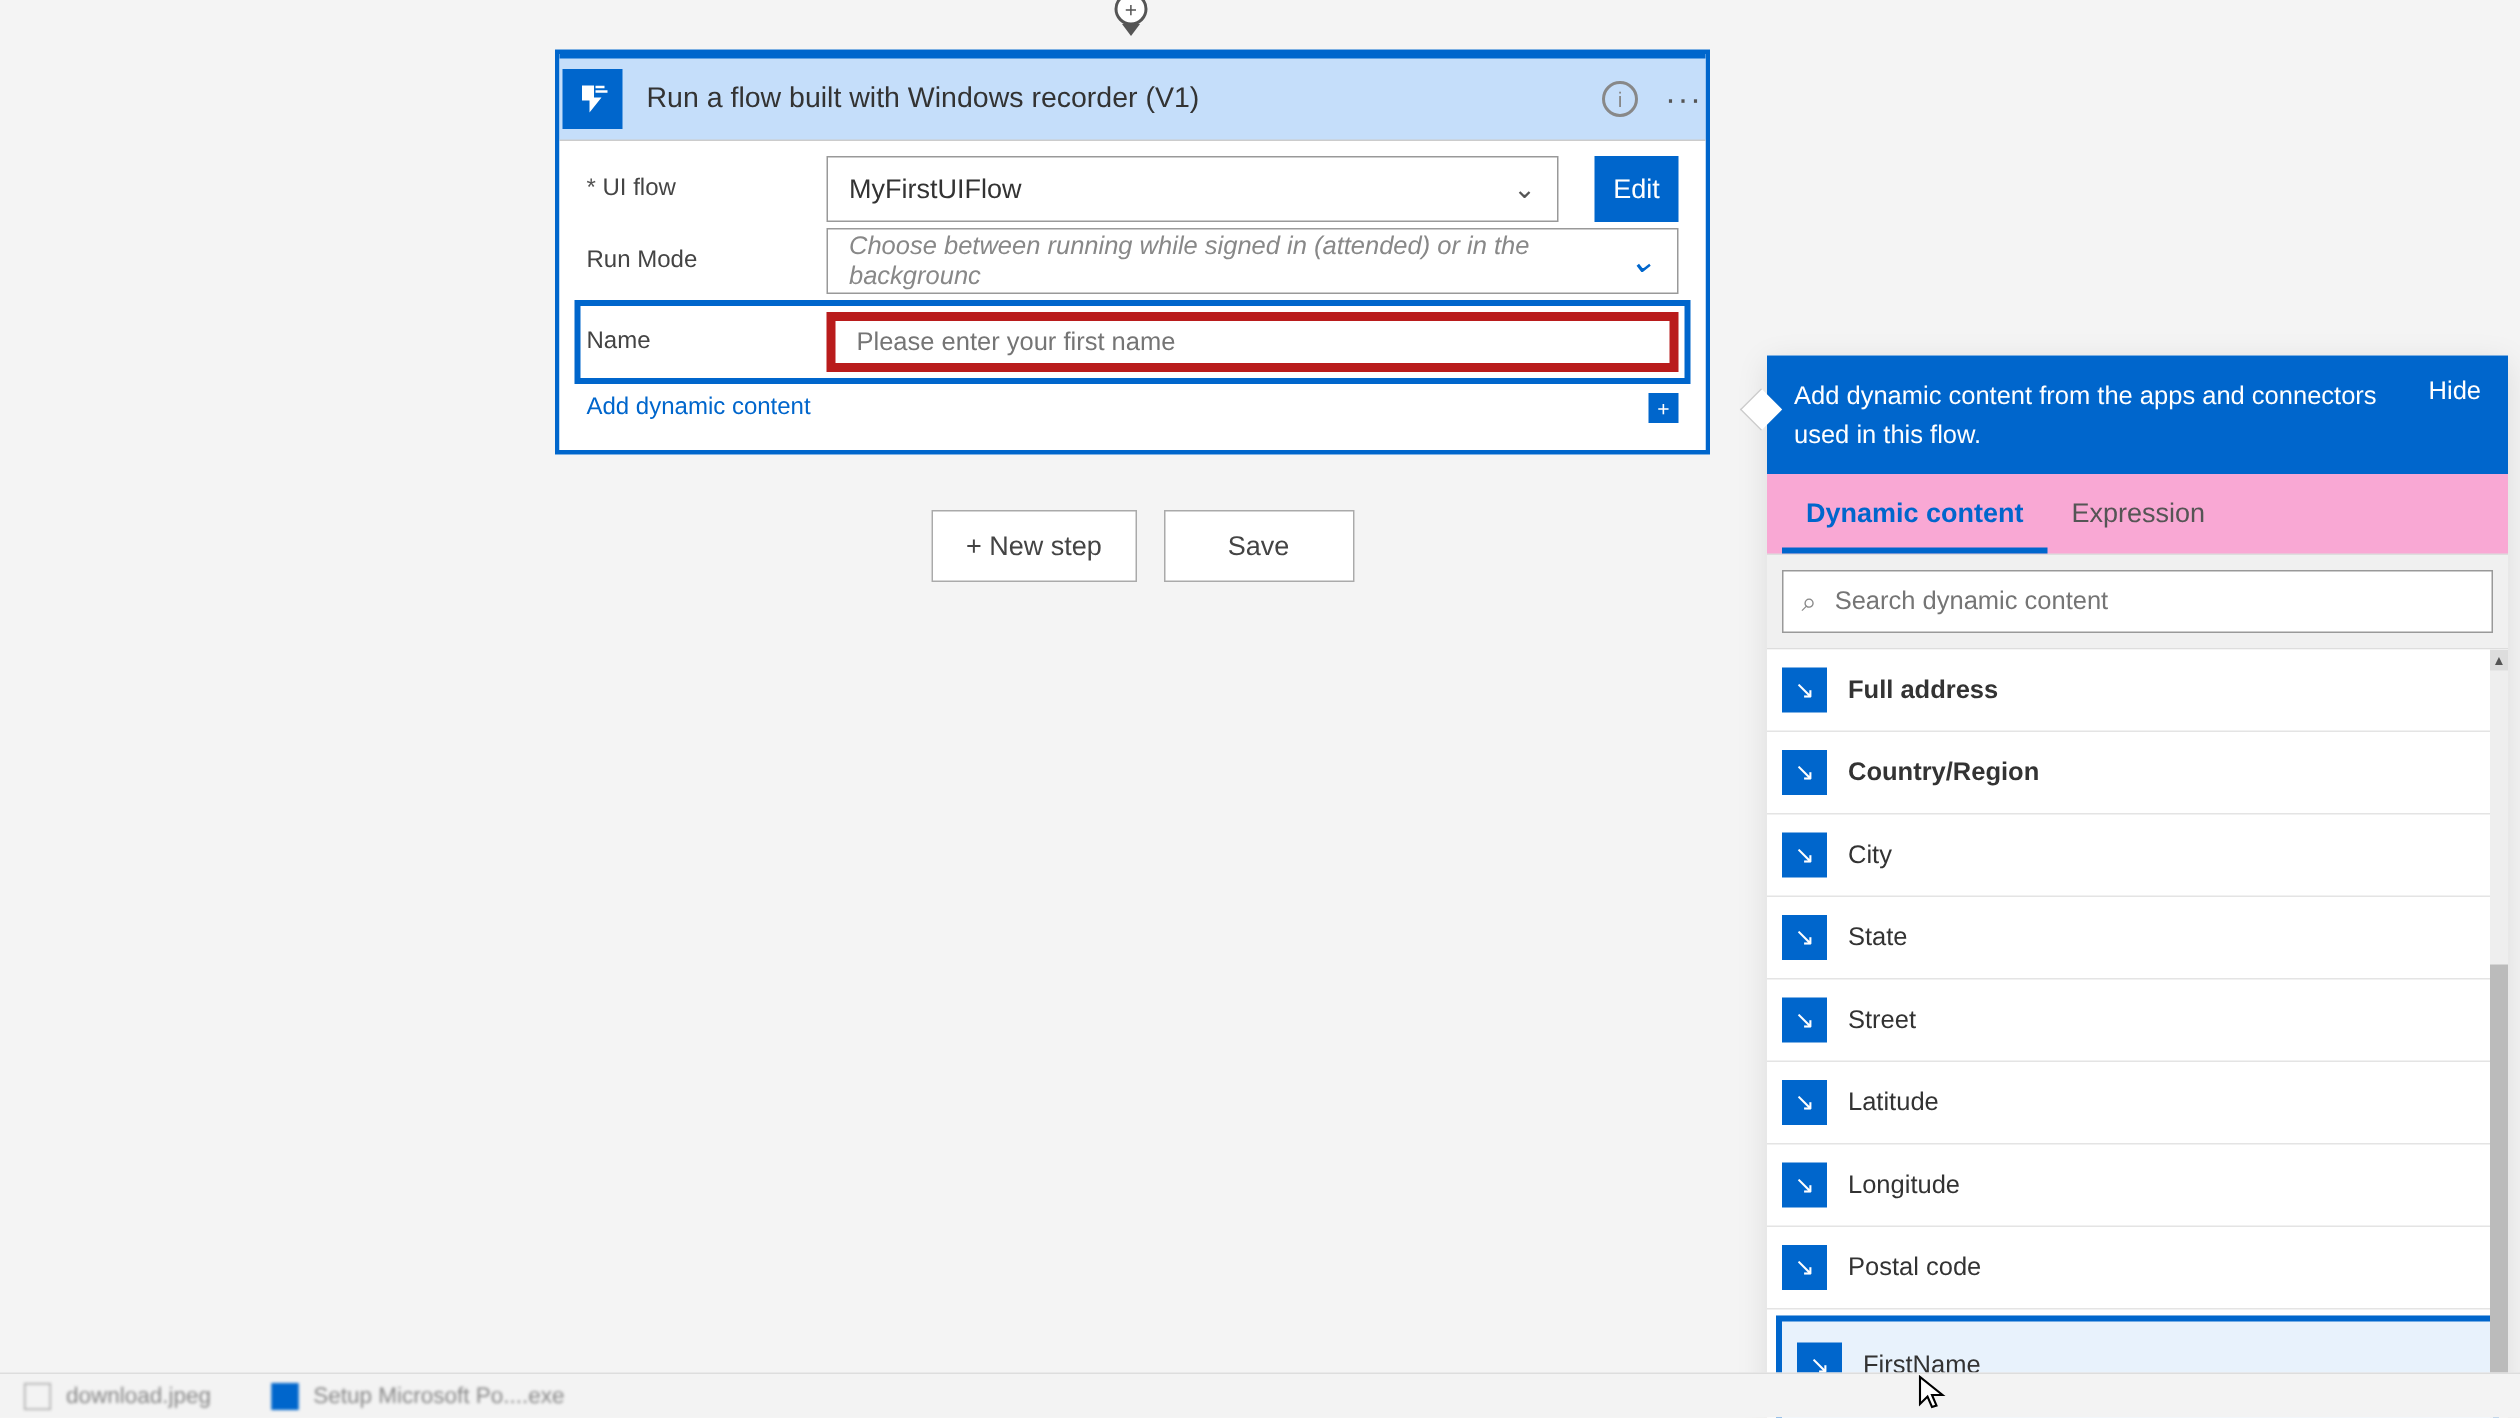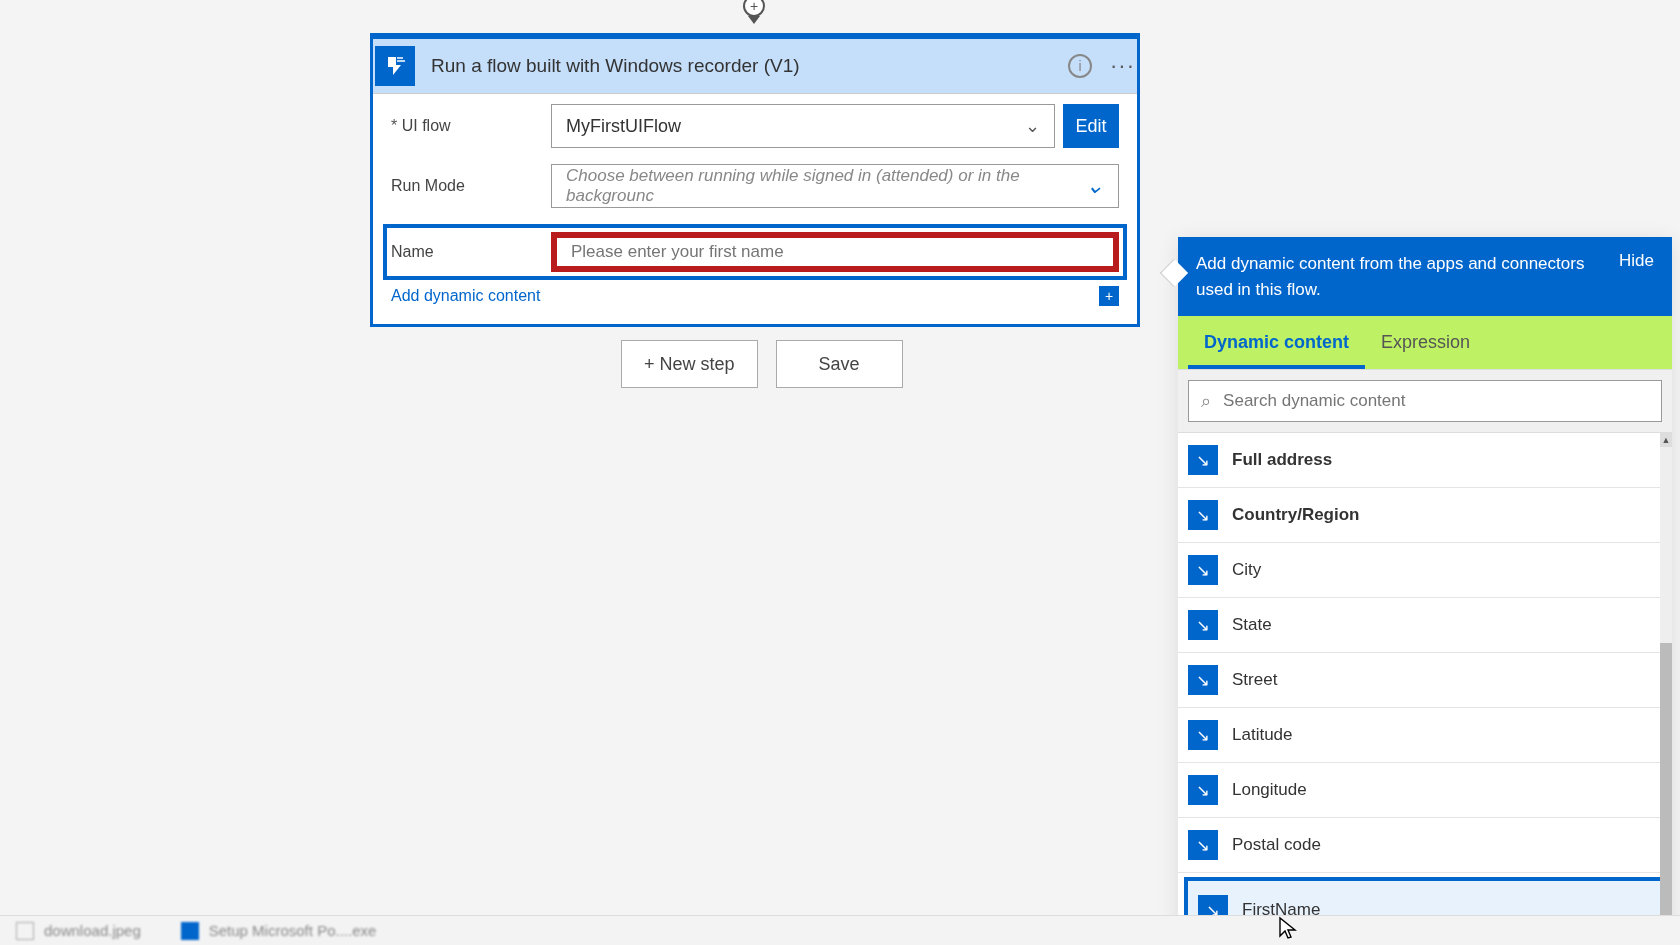--- a/index.html
+++ b/index.html
@@ -99,32 +99,32 @@
     color: #555;
     cursor: pointer;
     letter-spacing: 1px;
   }
 
   .card-body { padding: 10px 18px 18px 18px; background: #fff; }
 
   .form-row {
     display: flex;
     align-items: center;
-    margin-bottom: 16px;
+    margin-bottom: 4px;
   }
   .form-label {
     width: 160px;
     font-size: 16px;
     color: #444;
   }
   .asterisk { color: #555; }
   .form-control-wrap {
     flex: 1;
     display: flex;
-    gap: 8px;
+    gap: 24px;
   }
   .dropdown {
     flex: 1;
     height: 44px;
     border: 1px solid #999;
     background: #fff;
     display: flex;
     align-items: center;
     padding: 0 14px;
     position: relative;
@@ -234,21 +234,21 @@
   }
   .panel-header-text {
     flex: 1;
     font-size: 17px;
     line-height: 1.5;
   }
   .hide-link { font-size: 17px; cursor: pointer; }
   .tabs {
     display: flex;
     border-bottom: 1px solid #ddd;
-    background: #bef264;
+    background: #f9a8d4;
     padding: 0 10px;
   }
   .tab {
     padding: 16px 16px 12px 16px;
     font-size: 18px;
     color: #555;
     cursor: pointer;
     border-bottom: 4px solid transparent;
   }
   .tab.active {

